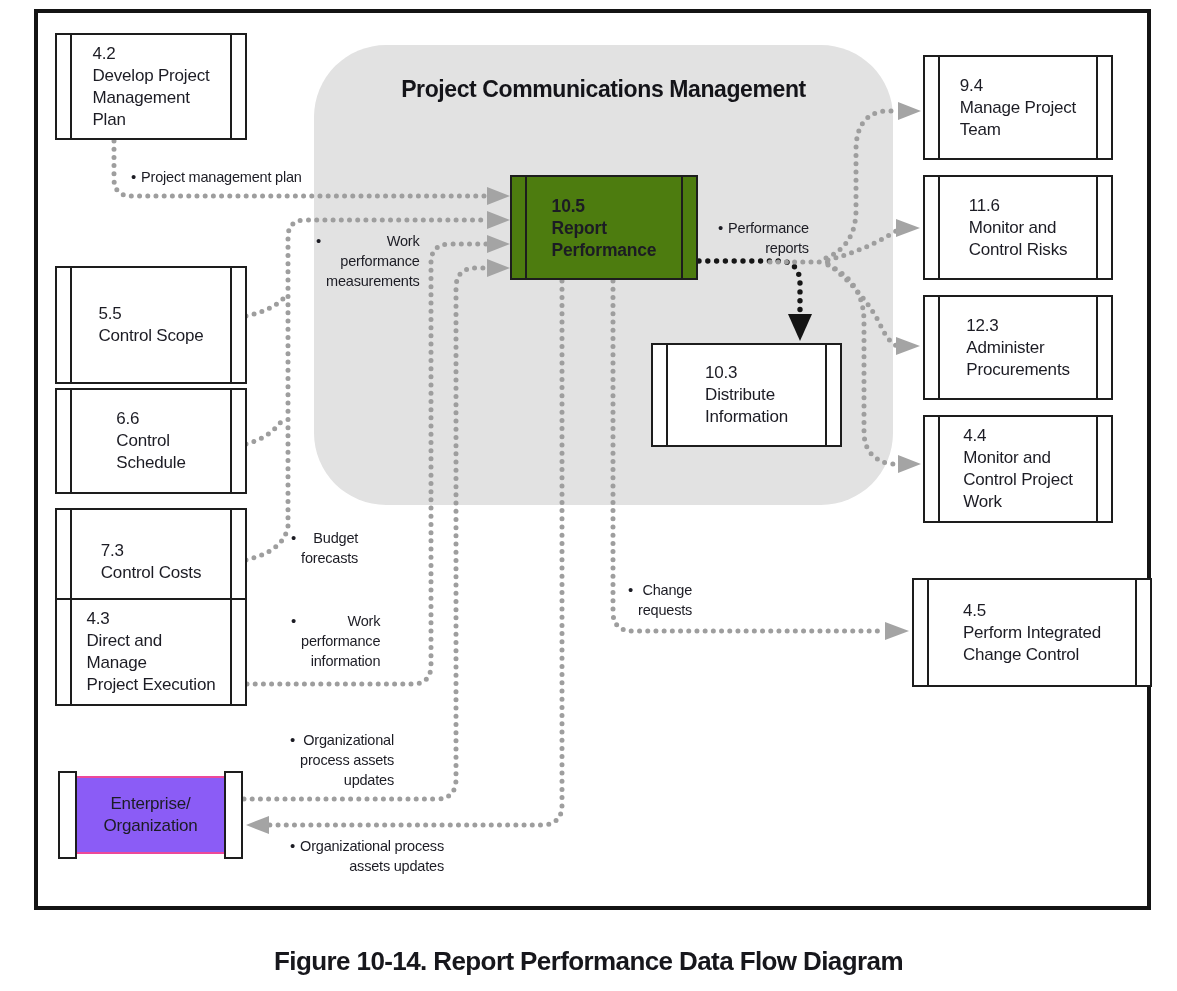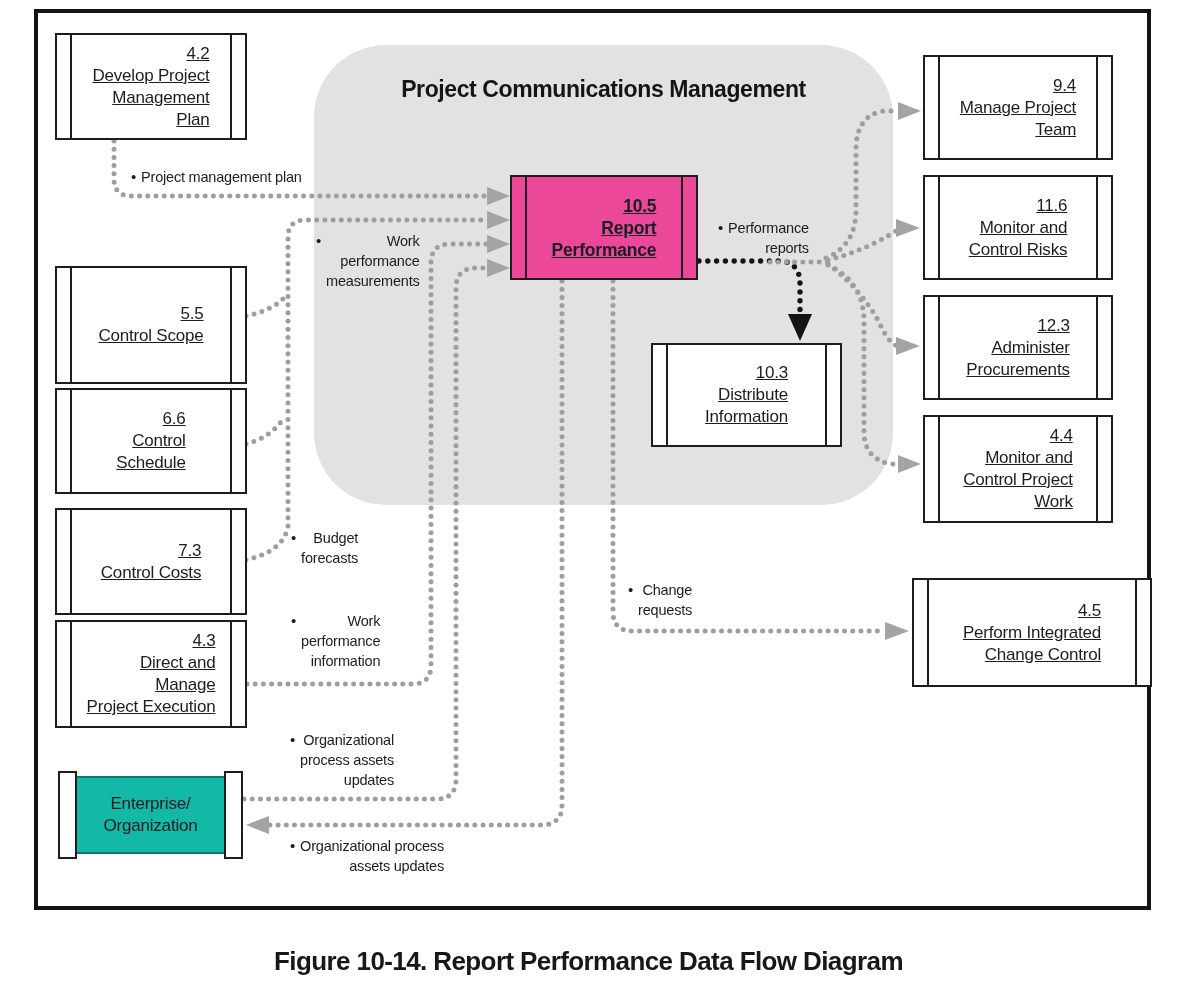--- a/index.html
+++ b/index.html
@@ -14,30 +14,30 @@
   #panel-title{position:absolute;left:314px;top:76px;width:579px;text-align:center;
     font-size:23px;font-weight:bold;letter-spacing:-0.4px;color:#141419;}
   
   #wires{position:absolute;left:0;top:0;width:1177px;height:991px;pointer-events:none;}
   .dg{stroke:#9e9e9e;stroke-width:5;stroke-dasharray:0 8.2;stroke-linecap:round;fill:none;}
   .dk{stroke:#161616;stroke-width:5.4;stroke-dasharray:0 8.8;stroke-linecap:round;fill:none;}
   .ah{fill:#a4a4a4;stroke:none;}
   .ahk{fill:#141414;stroke:none;}
   
   .pbox{position:absolute;background:#ffffff;border:2px solid #1d1d1d;box-sizing:border-box;
-    display:flex;align-items:center;justify-content:center;text-align:right;text-decoration:underline;}
+    display:flex;align-items:center;justify-content:center;text-align:left;}
   .pbox .rail{position:absolute;top:0;bottom:0;width:0;border-left:2px solid #1d1d1d;}
   .rail-l{left:13px;} .rail-r{right:13px;}
   .btxt{font-size:17px;line-height:22px;letter-spacing:-0.2px;}
   .btxt .nm{white-space:pre-line;}
-  .pbox.gray{background:#ec4899;}
+  .pbox.gray{background:#4d7c0f;}
   .pbox.gray .btxt{font-weight:bold;font-size:17.5px;}
   
   .entbox{position:absolute;box-sizing:border-box;}
-  .entmain{position:absolute;left:8px;right:8px;top:5px;bottom:5px;border:2px solid #0f766e;background:#14b8a6;
+  .entmain{position:absolute;left:8px;right:8px;top:5px;bottom:5px;border:2px solid #ec4899;background:#8b5cf6;
     display:flex;align-items:center;justify-content:center;text-align:center;}
   .entbar{position:absolute;top:0;bottom:0;width:19px;background:#ffffff;border:2px solid #1d1d1d;box-sizing:border-box;}
   .entbar-l{left:0;} .entbar-r{right:0;}
   
   .flabel{position:absolute;display:flex;gap:5px;font-size:14.5px;line-height:20px;
     font-weight:500;letter-spacing:-0.2px;color:#1c1c24;}
   .flabel .bullet{font-size:15px;line-height:20px;}
   .flabel .ltxt{white-space:pre-line;text-align:right;}
   
   #caption{position:absolute;left:0;top:946px;width:1177px;text-align:center;
@@ -129,21 +129,21 @@
 
   <div class="pbox" style="left:55px;top:508px;width:192px;height:107px">
     <span class="rail rail-l"></span>
     <span class="rail rail-r"></span>
     <div class="btxt">
         <div class="num">7.3</div>
         <div class="nm">Control Costs</div>
       </div>
   </div>
 
-  <div class="pbox" style="left:55px;top:620px;width:192px;height:108px">
+  <div class="pbox" style="left:55px;top:598px;width:192px;height:108px">
     <span class="rail rail-l"></span>
     <span class="rail rail-r"></span>
     <div class="btxt">
         <div class="num">4.3</div>
         <div class="nm">Direct and
 Manage
 Project Execution</div>
       </div>
   </div>
 

